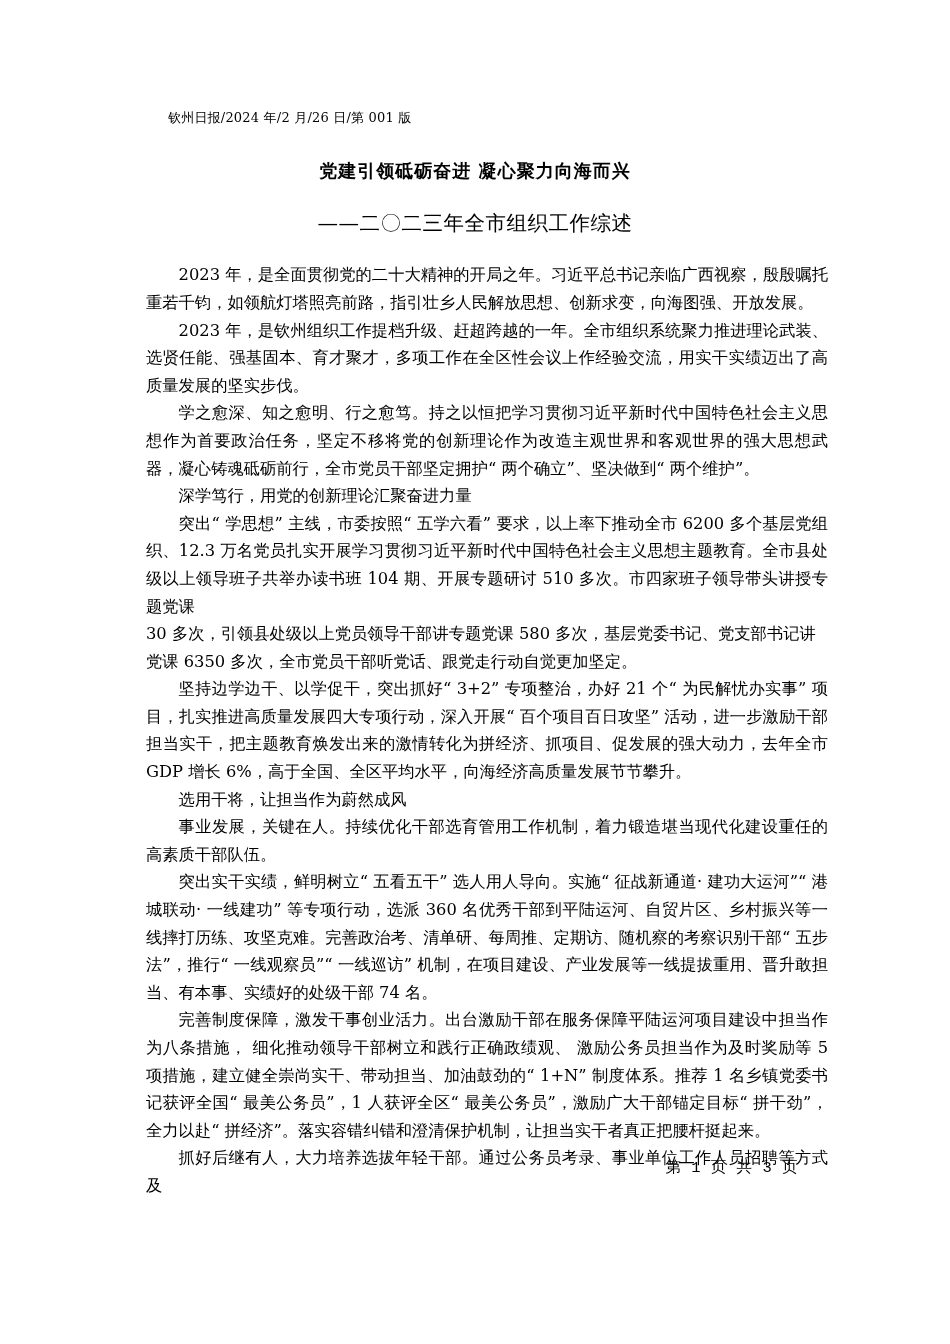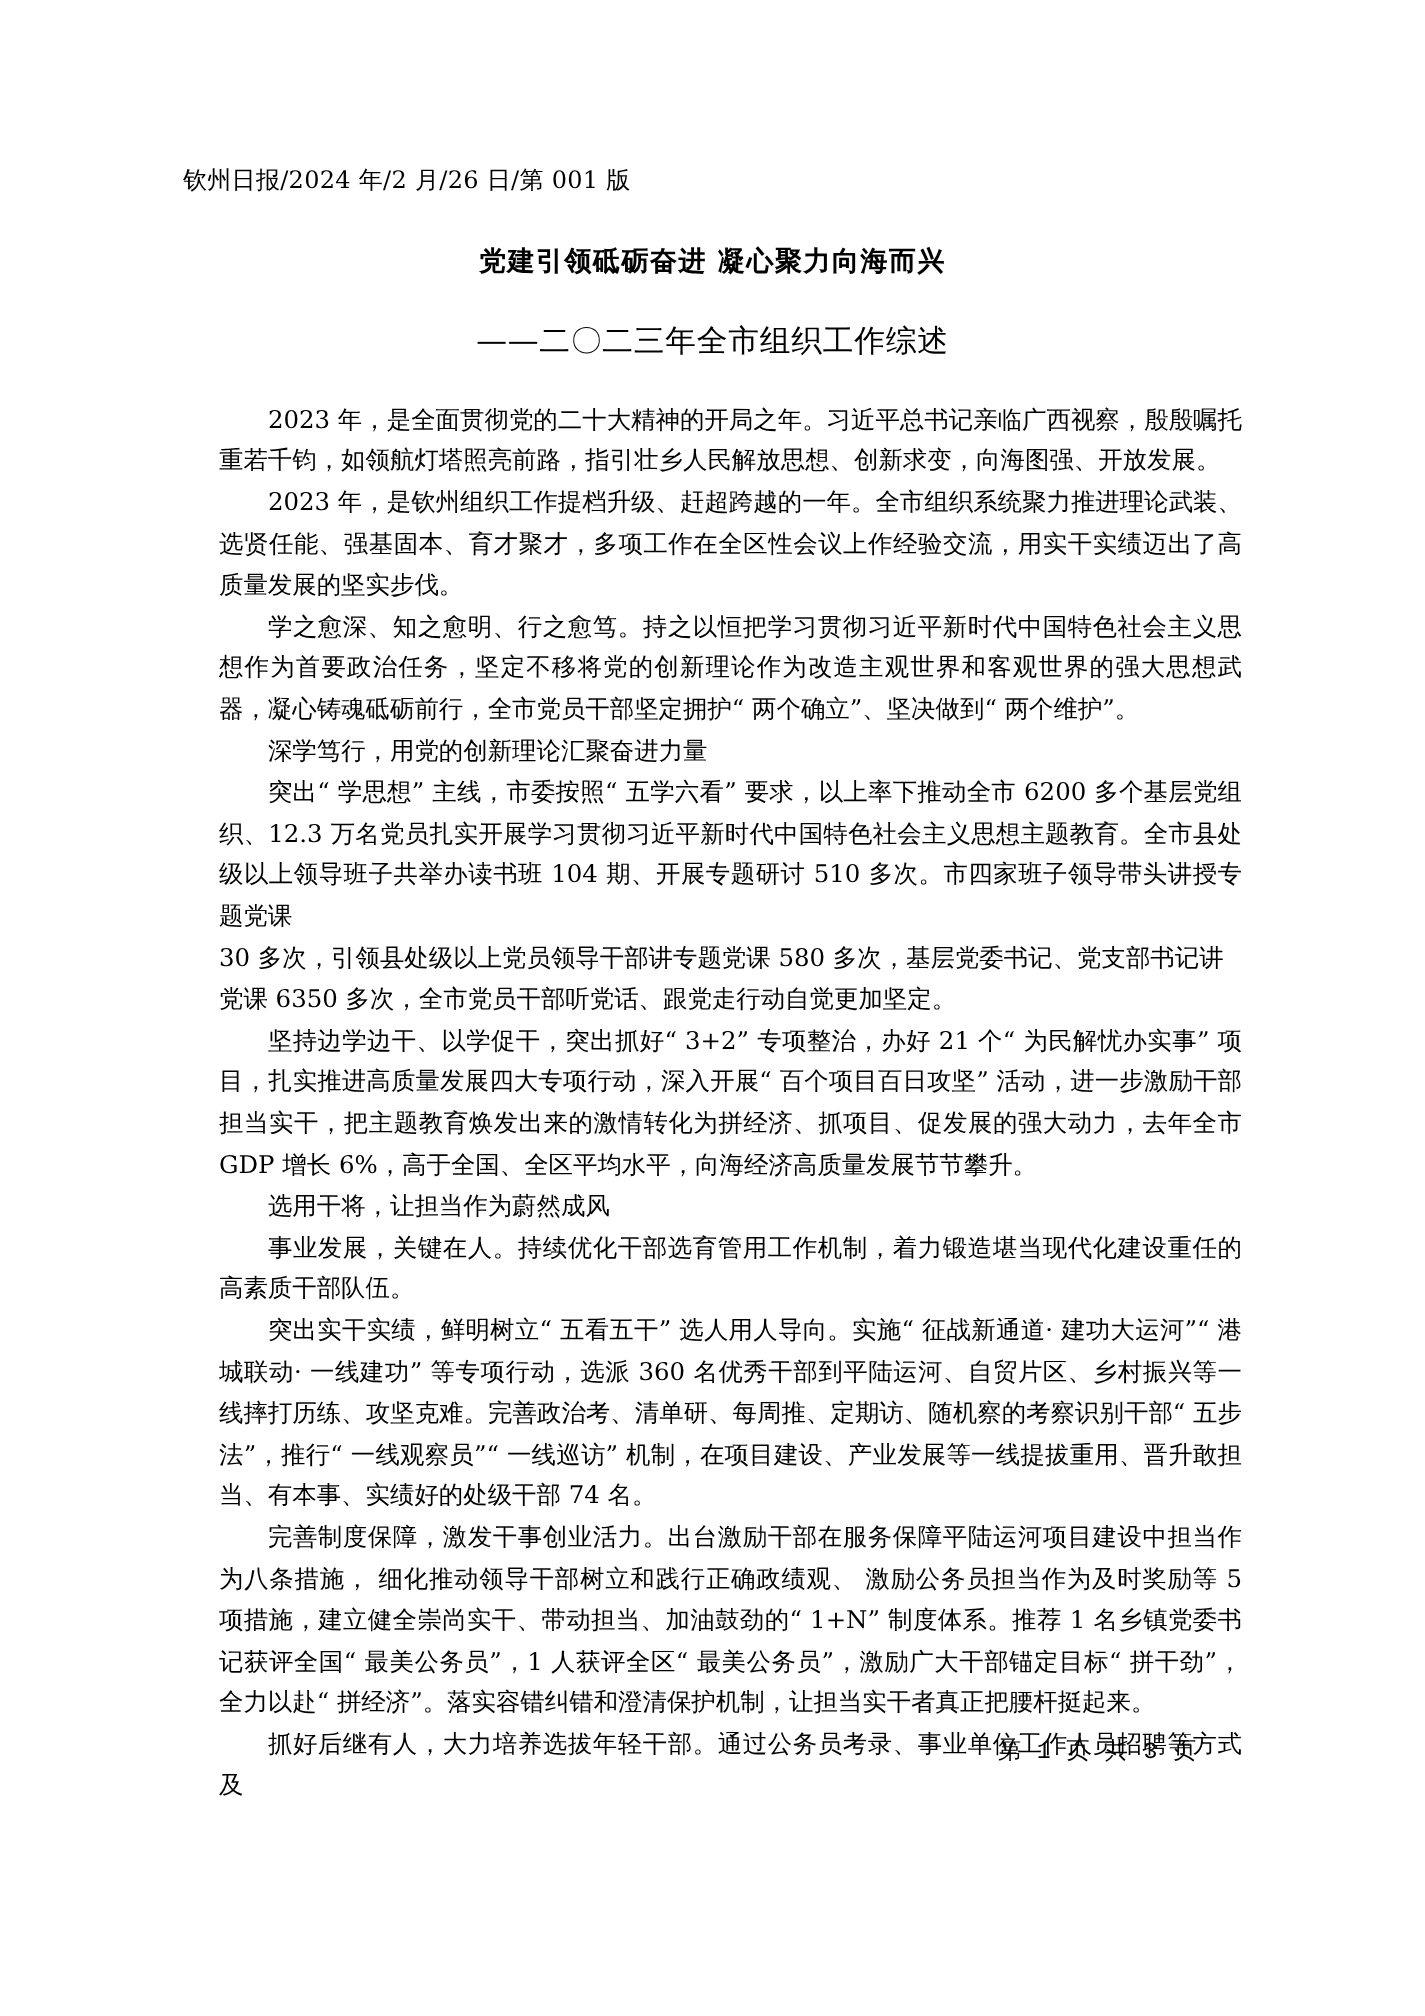--- a/index.html
+++ b/index.html
@@ -24,25 +24,26 @@
   }
   .content {
     position: absolute;
     left: 122px;
     top: 108px;
     width: 706px;
   }
 
   
   .masthead {
-    font-size: 16px;
+    font-size: 13px;
     line-height: 1.5;
     letter-spacing: 0.2px;
     margin-bottom: 30px;
     white-space: nowrap;
+    margin-left: 46px;
   }
 
   
   .doc-title {
     text-align: center;
     font-size: 18px;
     font-weight: bold;
     letter-spacing: 1px;
     line-height: 1.4;
     margin: 0 0 26px 0;

